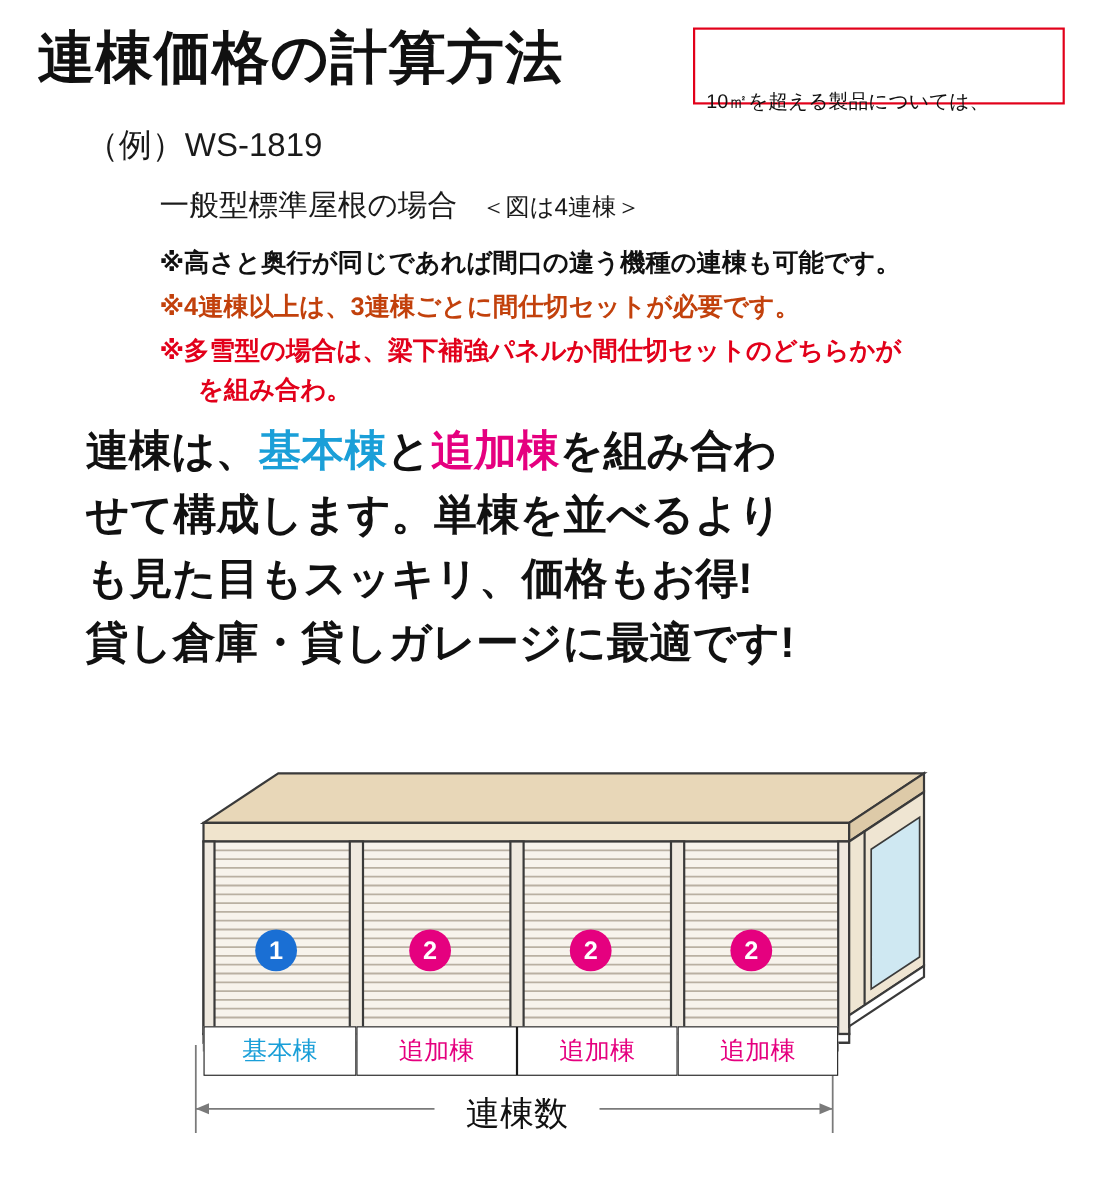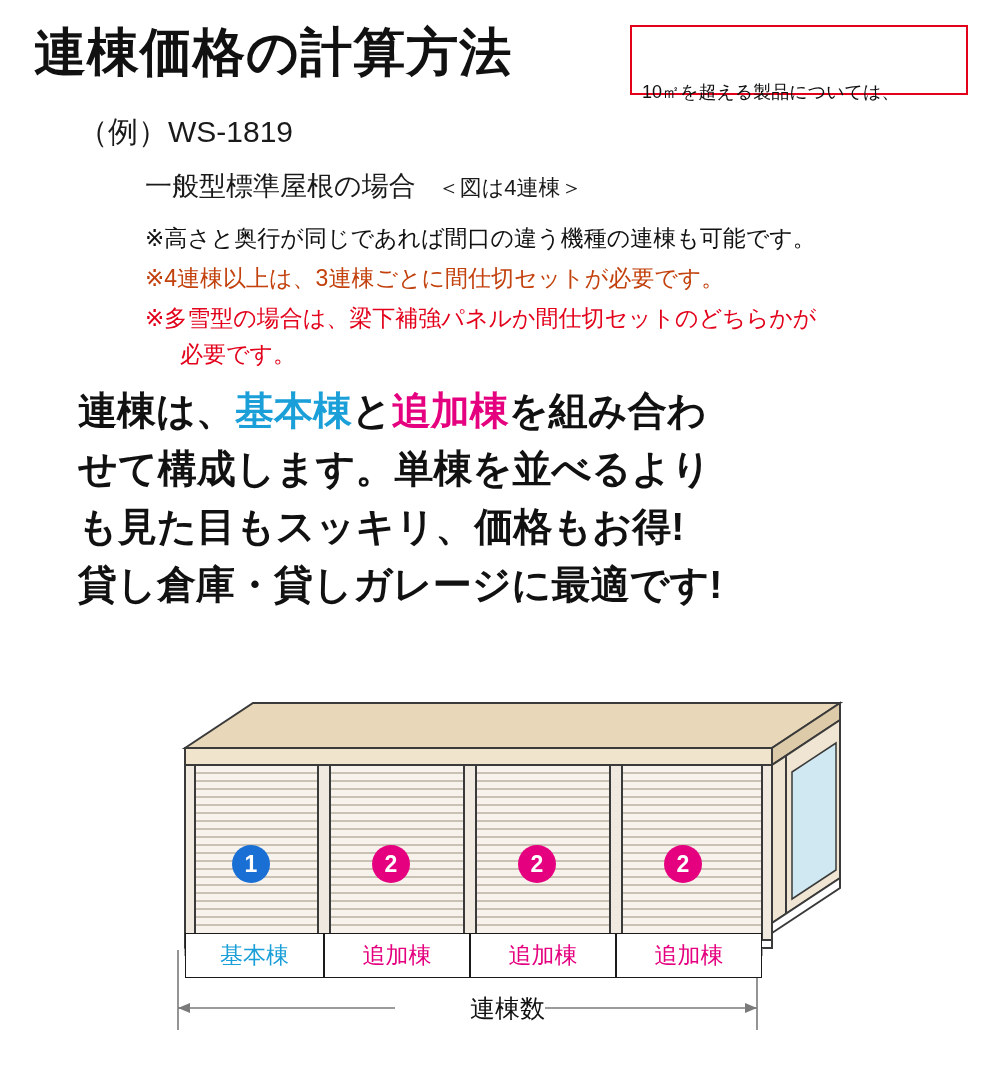--- a/index.html
+++ b/index.html
@@ -81,20 +81,21 @@
   .type-line .fig-note {
     font-size: 22px;
     margin-left: 22px;
   }
 
   .note {
     position: absolute;
     font-size: 23px;
     white-space: nowrap;
     line-height: 32px;
+    font-weight: bold;
   }
   .note-1 { left: 145px; top: 222px; color: #111111; }
   .note-2 { left: 145px; top: 262px; color: #c2410c; }
   .note-3 { left: 145px; top: 302px; color: #e2001a; }
   .note-3b { left: 180px; top: 338px; color: #e2001a; }
 
   
   .lead {
     position: absolute;
     left: 78px;
@@ -140,22 +141,22 @@
     height: 45px;
     line-height: 42px;
     text-align: center;
     font-size: 23px;
   }
   .cell-blue { color: #1a9fd8; }
   .cell-pink { color: #e5007f; }
 
   .dim-label {
     position: absolute;
-    font-size: 25px;
-    text-align: right;
+    font-size: 31px;
+    text-align: center;
     color: #111111;
   }
 </style>
 </head>
 <body>
 
 <div class="header">
   <div class="main-title">連棟価格の計算方法</div>
 
   <div class="notice-box">
@@ -165,21 +166,21 @@
 
 <div class="example-line">（例）WS-1819</div>
 
 <div class="type-line">
   <span>一般型標準屋根の場合</span><span class="fig-note">＜図は4連棟＞</span>
 </div>
 
 <div class="note note-1">※高さと奥行が同じであれば間口の違う機種の連棟も可能です。</div>
 <div class="note note-2">※4連棟以上は、3連棟ごとに間仕切セットが必要です。</div>
 <div class="note note-3">※多雪型の場合は、梁下補強パネルか間仕切セットのどちらかが</div>
-<div class="note note-3b">必要です。</div>
+<div class="note note-3b">を組み合わ。</div>
 
 <div class="lead">
   <div><span>連棟は、</span><span class="kihon">基本棟</span><span>と</span><span class="tsuika">追加棟</span><span>を組み合わ</span></div>
   <div>せて構成します。単棟を並べるより</div>
   <div>も見た目もスッキリ、価格もお得!</div>
   <div>貸し倉庫・貸しガレージに最適です!</div>
 </div>
 
 <div class="illus">
   <svg width="1000" height="417" viewBox="0 0 1000 417">

